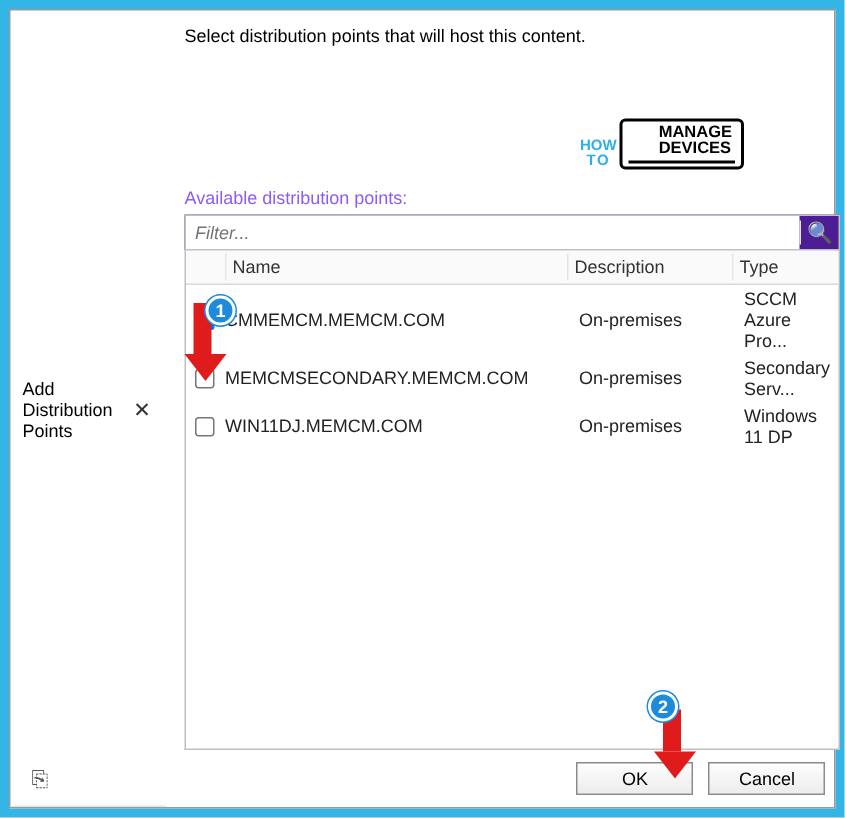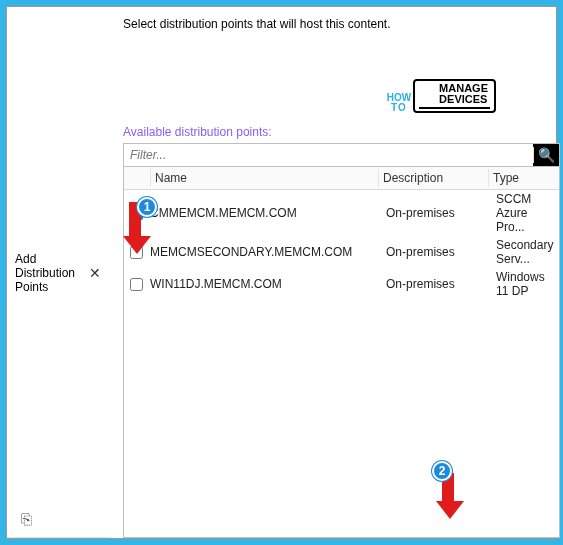--- a/index.html
+++ b/index.html
@@ -65,21 +65,21 @@
       position:absolute;
       left:4px; right:4px; bottom:2px; height:2px;
       background:#000;
     }
 
     .label-avail { margin-top: 86px; margin-bottom: 4px; color:#8b5cf6; }
     .filter-row {
       display:flex; align-items:center;
       border: 1px solid #bfbfbf;
       height: 24px;
-      background:#000000;
+      background:#4c1d95;
     }
     .filter-input {
       flex:1; border:none; outline:none;
       font-size:12px; font-style:italic; color:#888;
       padding: 0 6px; height:100%;
       font-family: inherit;
     }
     .search-icon {
       width: 26px; text-align:center; color:#2b8fbd; font-size:14px;
       border-left:1px solid #e1e1e1;
@@ -207,20 +207,24 @@
         <span class="cell">Secondary Serv...</span>
       </div>
       <div class="row">
         <input type="checkbox" class="chk" style="">
         <span class="cell">WIN11DJ.MEMCM.COM</span>
         <span class="cell">On-premises</span>
         <span class="cell">Windows 11 DP</span>
       </div>
     </div>
 
+    <div class="btnbar">
+      <button class="btn">OK</button>
+      <button class="btn">Cancel</button>
+    </div>
   </div>
 
   <span class="corner-icon">⎘</span>
 
   <div class="arrow arrow1">
     <div class="shaft"></div>
       <div class="head"></div>
   </div>
   <div class="badge badge1">1</div>
 

